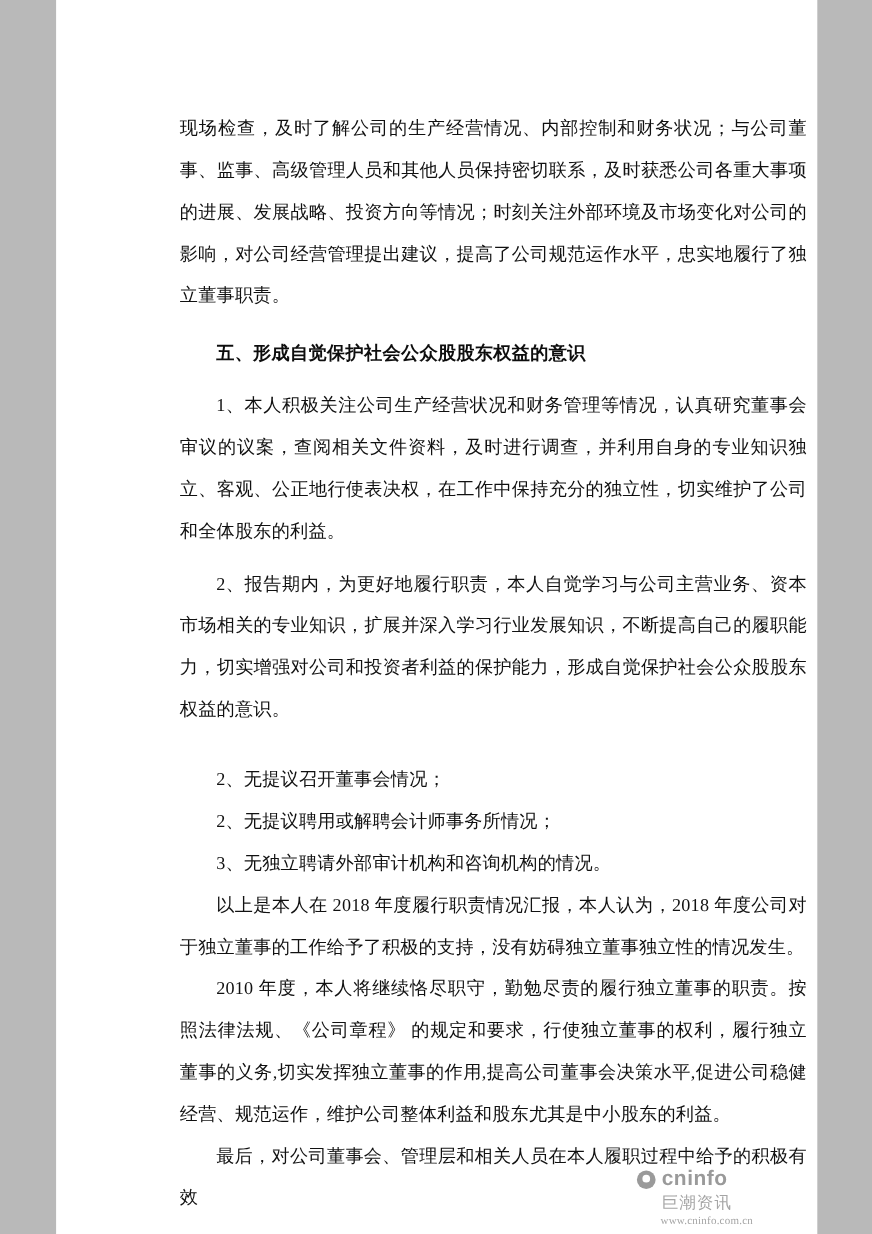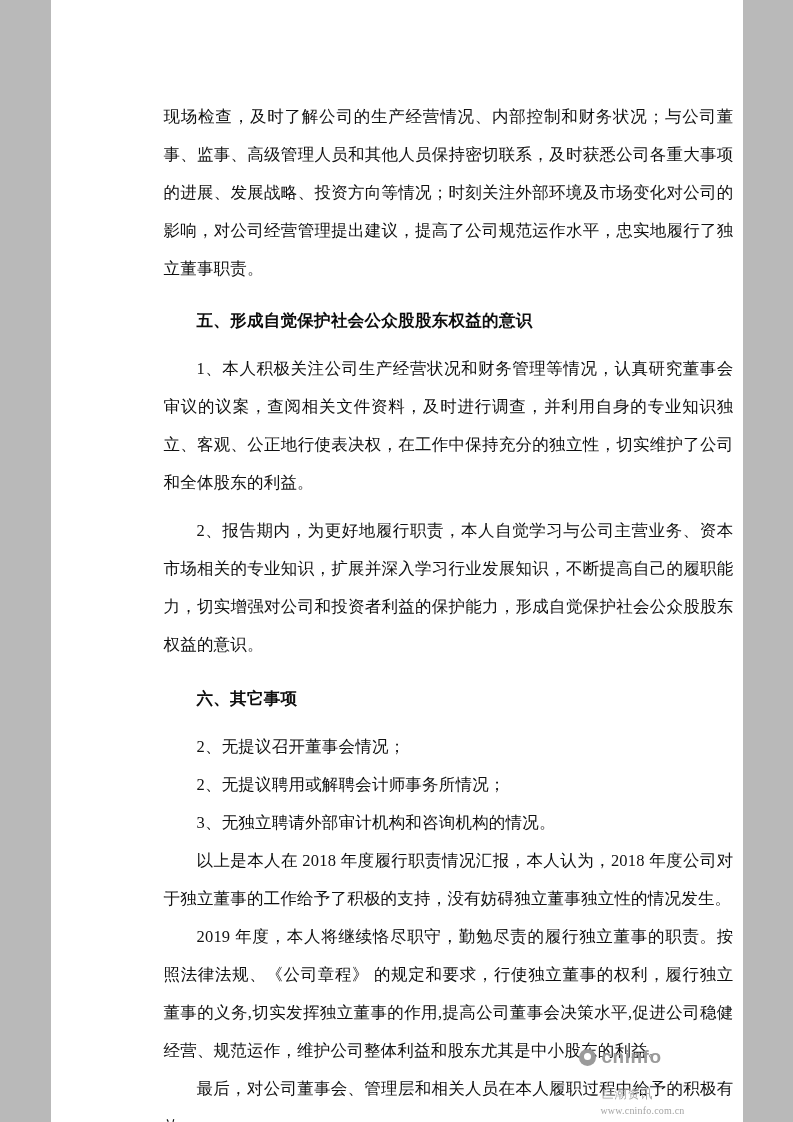--- a/index.html
+++ b/index.html
@@ -83,23 +83,23 @@
   }
   .logo-word {
     font-family: "Liberation Sans", sans-serif;
     font-size: 19px;
     font-weight: bold;
     color: #9a9a9a;
     letter-spacing: 0.5px;
   }
   .logo-sub {
     font-family: "Liberation Sans", sans-serif;
-    font-size: 12px;
+    font-size: 15px;
     color: #a5a5a5;
-    margin-top: 18px;
+    margin-top: 1px;
     letter-spacing: 1px;
     padding-left: 23px;
   }
   .logo-url {
     font-family: Liberation Serif, serif;
     font-size: 10px;
     color: #a5a5a5;
     margin-top: 2px;
     letter-spacing: 0.2px;
     text-align: center;
@@ -117,30 +117,29 @@
 
     <h2>五、形成自觉保护社会公众股股东权益的意识</h2>
     <div class="gap-sm"></div>
 
     <p class="indent">1、本人积极关注公司生产经营状况和财务管理等情况，认真研究董事会审议的议案，查阅相关文件资料，及时进行调查，并利用自身的专业知识独立、客观、公正地行使表决权，在工作中保持充分的独立性，切实维护了公司和全体股东的利益。</p>
     <div class="gap-sm"></div>
 
     <p class="indent">2、报告期内，为更好地履行职责，本人自觉学习与公司主营业务、资本市场相关的专业知识，扩展并深入学习行业发展知识，不断提高自己的履职能力，切实增强对公司和投资者利益的保护能力，形成自觉保护社会公众股股东权益的意识。</p>
     <div class="gap-lg"></div>
 
-    <h2>六、其它事项</h2>
     <div class="gap-sm"></div>
 
     <p class="indent">2、无提议召开董事会情况；</p>
     <p class="indent">2、无提议聘用或解聘会计师事务所情况；</p>
     <p class="indent">3、无独立聘请外部审计机构和咨询机构的情况。</p>
 
     <p class="indent">以上是本人在 2018 年度履行职责情况汇报，本人认为，2018 年度公司对于独立董事的工作给予了积极的支持，没有妨碍独立董事独立性的情况发生。</p>
 
-    <p class="indent">2019 年度，本人将继续恪尽职守，勤勉尽责的履行独立董事的职责。按照法律法规、《公司章程》 的规定和要求，行使独立董事的权利，履行独立董事的义务,切实发挥独立董事的作用,提高公司董事会决策水平,促进公司稳健经营、规范运作，维护公司整体利益和股东尤其是中小股东的利益。</p>
+    <p class="indent">2010 年度，本人将继续恪尽职守，勤勉尽责的履行独立董事的职责。按照法律法规、《公司章程》 的规定和要求，行使独立董事的权利，履行独立董事的义务,切实发挥独立董事的作用,提高公司董事会决策水平,促进公司稳健经营、规范运作，维护公司整体利益和股东尤其是中小股东的利益。</p>
 
     <p class="indent">最后，对公司董事会、管理层和相关人员在本人履职过程中给予的积极有效</p>
 
   </div>
 
   <div class="footer-logo">
     <div class="logo-row">
       <span class="logo-mark"></span>
       <span class="logo-word"><span>cninf</span><span>o</span></span>
     </div>

